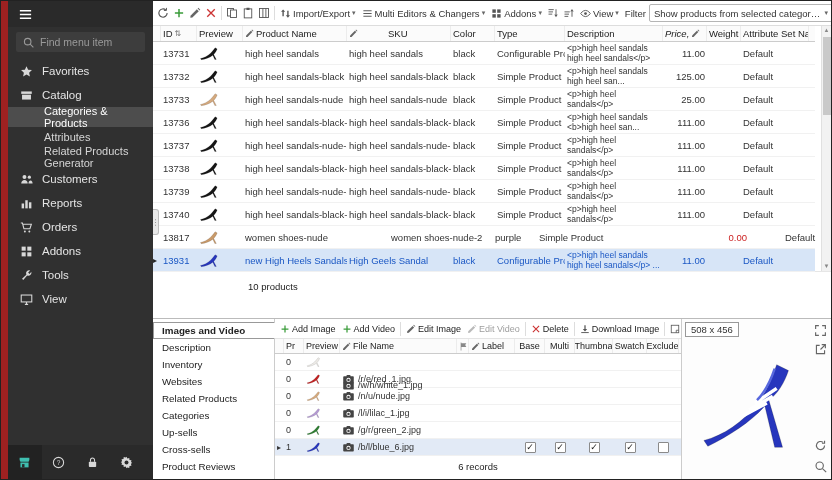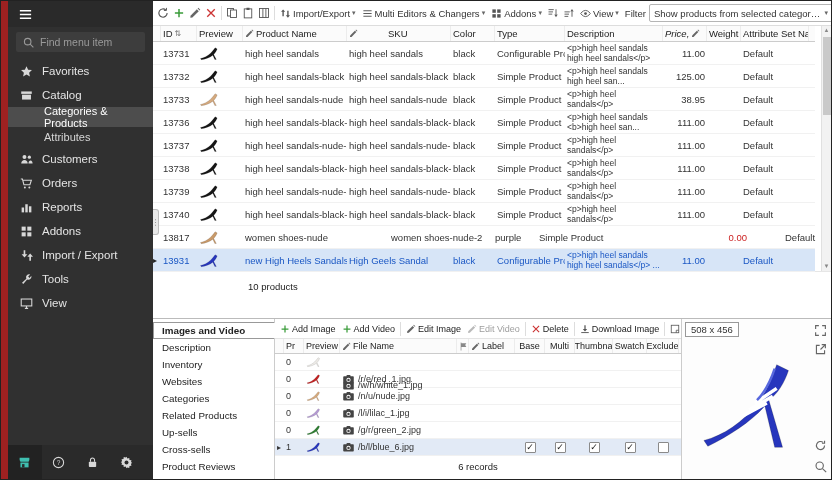--- a/index.html
+++ b/index.html
@@ -116,70 +116,62 @@
           <span class="ic ">
             <svg viewBox="0 0 16 16" fill="#d8d8d8">
               <path d="M1.5 3h13v3h-13z"></path>
               <path d="M2.5 7h11v6h-11z"></path>
             </svg>
           </span>
           <span>Catalog</span>
         </div>
         <div class="side-sub active">Categories &amp; Products</div>
         <div class="side-sub">Attributes</div>
+        <div class="side-sub">Related Products Generator</div>
         <div class="side-item">
           <span class="ic ">
             <svg viewBox="0 0 16 16" fill="#d8d8d8">
               <circle cx="5.5" cy="5" r="2.4"></circle>
               <path d="M1.5 13c0-2.8 1.8-4.4 4-4.4s4 1.6 4 4.4z"></path>
               <circle cx="11.5" cy="5.2" r="2"></circle>
               <path d="M10.4 13c.1-2.3 1.2-3.8 2.6-3.8 1.6 0 2.5 1.7 2.5 3.8z"></path>
             </svg>
           </span>
           <span>Customers</span>
         </div>
         <div class="side-item">
           <span class="ic ">
+            <svg viewBox="0 0 16 16" fill="#d8d8d8">
+              <rect x="2" y="8" width="3" height="6"></rect>
+              <rect x="6.5" y="4" width="3" height="10"></rect>
+              <rect x="11" y="6.5" width="3" height="7.5"></rect>
+            </svg>
+          </span>
+          <span>Reports</span>
+        </div>
+        <div class="side-item">
+          <span class="ic ">
             <svg viewBox="0 0 16 16" fill="none" stroke="#d8d8d8" stroke-width="1.3">
               <path d="M1 2.5h2l1.8 7h7.4l1.8-5.5H4"></path>
               <circle cx="6" cy="12.8" r="1.2" fill="#d8d8d8" stroke="none"></circle>
               <circle cx="11.5" cy="12.8" r="1.2" fill="#d8d8d8" stroke="none"></circle>
             </svg>
           </span>
           <span>Orders</span>
-        </div>
-        <div class="side-item">
-          <span class="ic ">
-            <svg viewBox="0 0 16 16" fill="#d8d8d8">
-              <rect x="2" y="8" width="3" height="6"></rect>
-              <rect x="6.5" y="4" width="3" height="10"></rect>
-              <rect x="11" y="6.5" width="3" height="7.5"></rect>
-            </svg>
-          </span>
-          <span>Reports</span>
         </div>
         <div class="side-item">
           <span class="ic ">
             <svg viewBox="0 0 16 16" fill="#d8d8d8">
               <rect x="2" y="2" width="5" height="5"></rect>
               <rect x="9" y="2" width="5" height="5"></rect>
               <rect x="2" y="9" width="5" height="5"></rect>
               <rect x="9" y="9" width="5" height="5"></rect>
             </svg>
           </span>
           <span>Addons</span>
-        </div>
-        <div class="side-item">
-          <span class="ic ">
-            <svg viewBox="0 0 16 16" fill="#d8d8d8">
-              <path d="M4.5 1.5v5H2l3.5 4 3.5-4H6.5v-5z"></path>
-              <path d="M11.5 14.5v-5H9l3.5-4 3.5 4H13.5v5z"></path>
-            </svg>
-          </span>
-          <span>Import / Export</span>
         </div>
         <div class="side-item">
           <span class="ic ">
             <svg viewBox="0 0 16 16" fill="#d8d8d8">
               <path d="M14 3.5a3.8 3.8 0 0 1-5.2 4.4L4 13.5 2.5 12l5.3-5A3.8 3.8 0 0 1 12.5 1.8L10 4.3 11.7 6z"></path>
             </svg>
           </span>
           <span>Tools</span>
         </div>
         <div class="side-item">
@@ -431,21 +423,21 @@
             <div class="pcell" style="width: 46px;">
               <svg width="24" height="17" viewBox="0 0 24 16">
                 <path d="M1.5 13 C5 12.3 8.5 10.6 11.3 8 C13.3 6.1 14.8 3.9 16.2 2.2 L18.2 3.4 C17.4 5.6 16.2 7.4 14.7 8.9 L17.3 14 L15.8 14 L13.8 9.7 C10.8 12.2 6.3 13.7 2.2 14.2 Z" fill="#d4a97e" stroke="rgba(0,0,0,0.25)" stroke-width="0.5"></path>
               </svg>
             </div>
             <div class="pcell" style="width: 104px;">high heel sandals-nude</div>
             <div class="pcell" style="width: 104px;">high heel sandals-nude</div>
             <div class="pcell" style="width: 44px;">black</div>
             <div class="pcell" style="width: 70px;">Simple Product</div>
             <div class="pcell desc" style="width: 98px;">&lt;p&gt;high heel sandals&lt;/p&gt;</div>
-            <div class="pcell price" style="width: 44px;">38.95</div>
+            <div class="pcell price" style="width: 44px;">25.00</div>
             <div class="pcell" style="width: 34px;"></div>
             <div class="pcell" style="width: 68px;">Default</div>
           </div>
           <div class="prow">
             <div class="pcell marker" style="width: 8px;"></div>
             <div class="pcell" style="width: 36px;">13736</div>
             <div class="pcell" style="width: 46px;">
               <svg width="24" height="17" viewBox="0 0 24 16">
                 <path d="M1.5 13 C5 12.3 8.5 10.6 11.3 8 C13.3 6.1 14.8 3.9 16.2 2.2 L18.2 3.4 C17.4 5.6 16.2 7.4 14.7 8.9 L17.3 14 L15.8 14 L13.8 9.7 C10.8 12.2 6.3 13.7 2.2 14.2 Z" fill="#161616" stroke="rgba(0,0,0,0.25)" stroke-width="0.5"></path>
               </svg>
@@ -574,22 +566,22 @@
     <div class="prod-footer">
       <span>10 products</span>
     </div>
 
     <div class="bottom">
       <div class="dtabs" id="detail-tabs">
           <div class="dtab active">Images and Video</div>
           <div class="dtab">Description</div>
           <div class="dtab">Inventory</div>
           <div class="dtab">Websites</div>
+          <div class="dtab">Related Products</div>
           <div class="dtab">Categories</div>
-          <div class="dtab">Related Products</div>
           <div class="dtab">Up-sells</div>
           <div class="dtab">Cross-sells</div>
           <div class="dtab">Product Reviews</div>
         </div>
 
       <div class="img-panel">
         <div class="img-toolbar">
           <span class="ibtn">
               <span class="ic">
                 <svg viewBox="0 0 16 16" stroke="#3a9c3a" stroke-width="2" fill="none">

